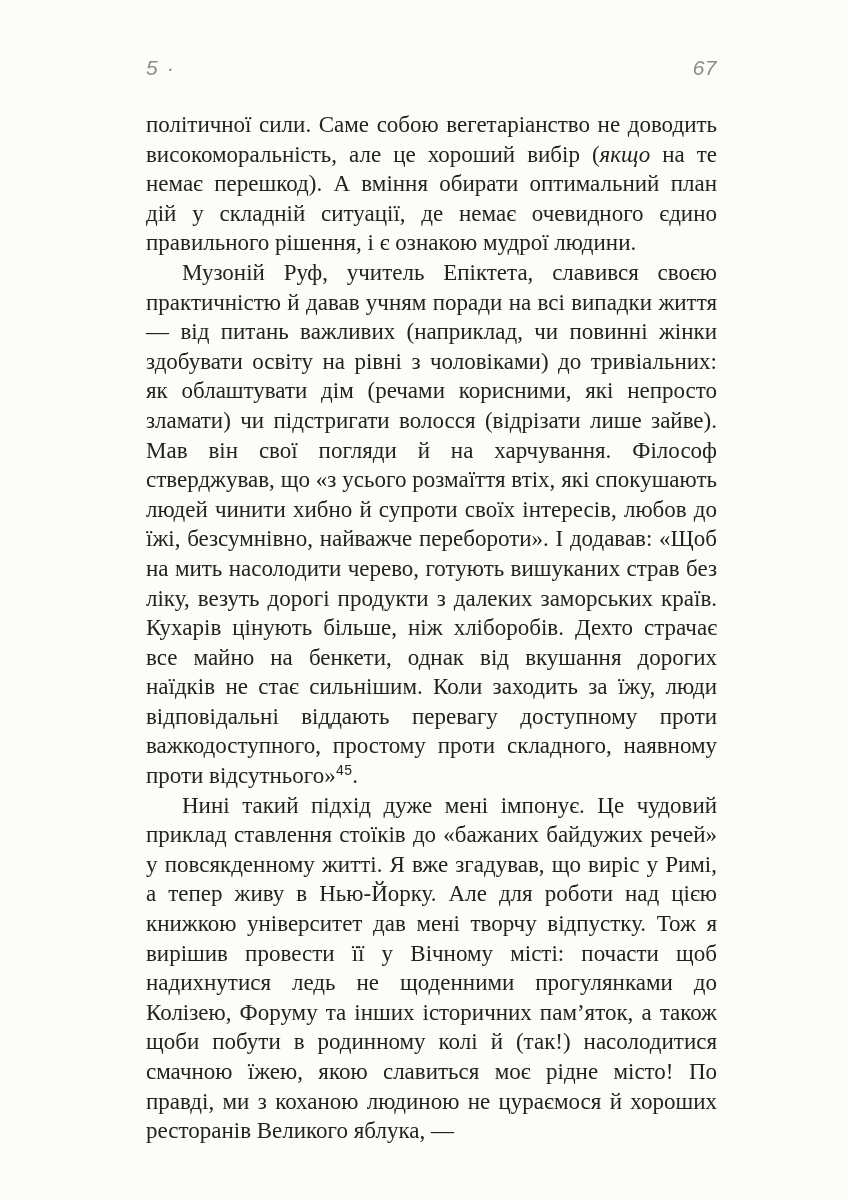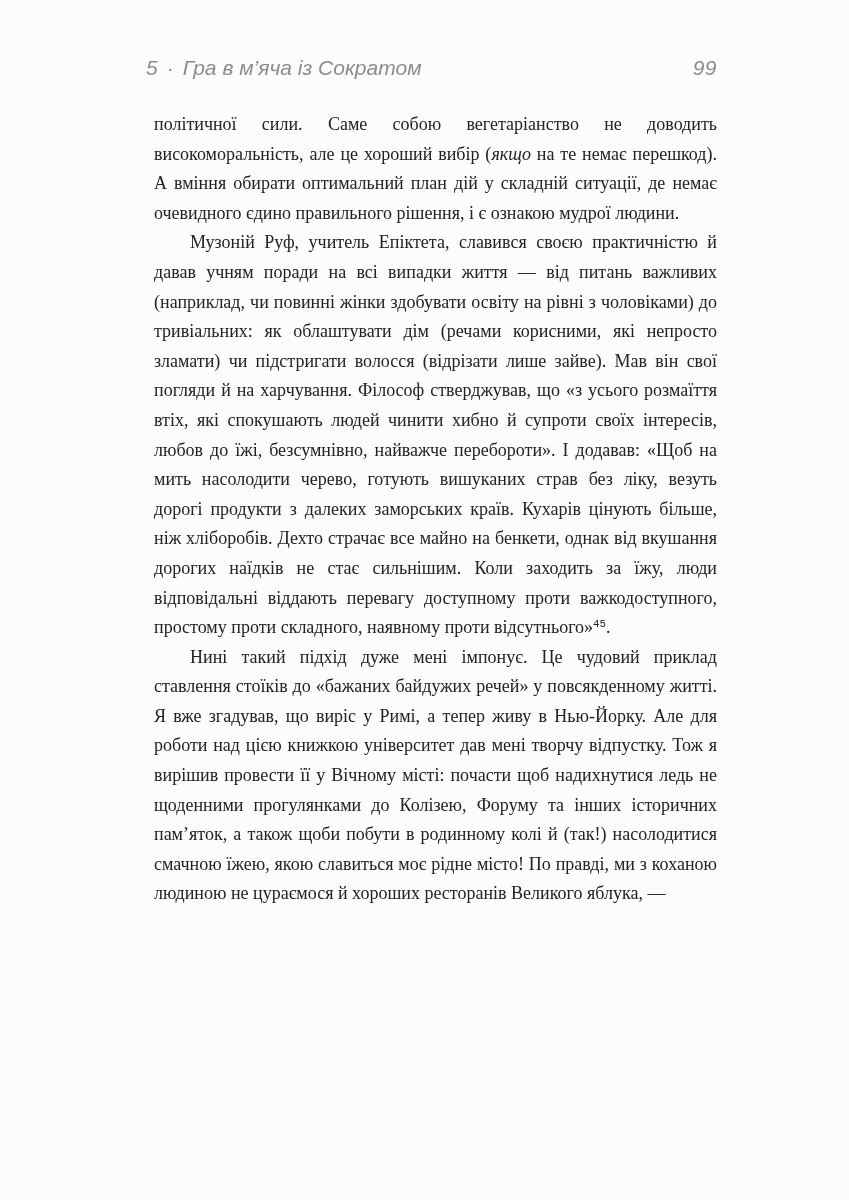--- a/index.html
+++ b/index.html
@@ -32,25 +32,24 @@
     align-items: baseline;
     gap: 9px;
   }
   .page-number {
     font-style: italic;
     letter-spacing: 0.5px;
   }
   .body-text {
     margin-top: 30px;
     font-family: "Liberation Serif", "DejaVu Serif", serif;
-    font-size: 18px;
+    font-size: 23px;
     line-height: 29.6px;
     color: #222220;
     text-align: justify;
-    margin-left: 8px;
   }
   .body-text p {
     margin: 0;
     padding: 0;
   }
   .body-text p.indent {
     text-indent: 36px;
   }
   .body-text em {
     font-style: italic;
@@ -63,23 +62,22 @@
   }
 </style>
 </head>
 <body>
 
 <div class="page">
   <header class="running-header">
     <div class="running-head-left">
       <span>5</span>
       <span>·</span>
-      <span>Гра в м’яча із Сократом</span>
     </div>
-    <div class="page-number">99</div>
+    <div class="page-number">67</div>
   </header>
 
   <main class="body-text">
       <p><span>політичної сили. Саме собою вегетаріанство не доводить високоморальність, але це хороший вибір (</span><em>якщо</em><span> на те немає перешкод). А вміння обирати оптимальний план дій у складній ситуації, де немає очевидного єдино правильного рішення, і є ознакою мудрої людини.</span></p>
       <p class="indent"><span>Музоній Руф, учитель Епіктета, славився своєю практичністю й давав учням поради на всі випадки життя — від питань важливих (наприклад, чи повинні жінки здобувати освіту на рівні з чоловіками) до тривіальних: як облаштувати дім (речами корисними, які непросто зламати) чи підстригати волосся (відрізати лише зайве). Мав він свої погляди й на харчування. Філософ стверджував, що «з усього розмаїття втіх, які спокушають людей чинити хибно й супроти своїх інтересів, любов до їжі, безсумнівно, найважче перебороти». І додавав: «Щоб на мить насолодити черево, готують вишуканих страв без ліку, везуть дорогі продукти з далеких заморських країв. Кухарів цінують більше, ніж хліборобів. Дехто страчає все майно на бенкети, однак від вкушання дорогих наїдків не стає сильнішим. Коли заходить за їжу, люди відповідальні віддають перевагу доступному проти важкодоступного, простому проти складного, наявному проти відсутнього»</span><sup>45</sup><span>.</span></p>
       <p class="indent"><span>Нині такий підхід дуже мені імпонує. Це чудовий приклад ставлення стоїків до «бажаних байдужих речей» у повсякденному житті. Я вже згадував, що виріс у Римі, а тепер живу в Нью-Йорку. Але для роботи над цією книжкою університет дав мені творчу відпустку. Тож я вирішив провести її у Вічному місті: почасти щоб надихнутися ледь не щоденними прогулянками до Колізею, Форуму та інших історичних пам’яток, а також щоби побути в родинному колі й (так!) насолодитися смачною їжею, якою славиться моє рідне місто! По правді, ми з коханою людиною не цураємося й хороших ресторанів Великого яблука, —</span></p>
     </main>
 </div>
 
 </body></html>

